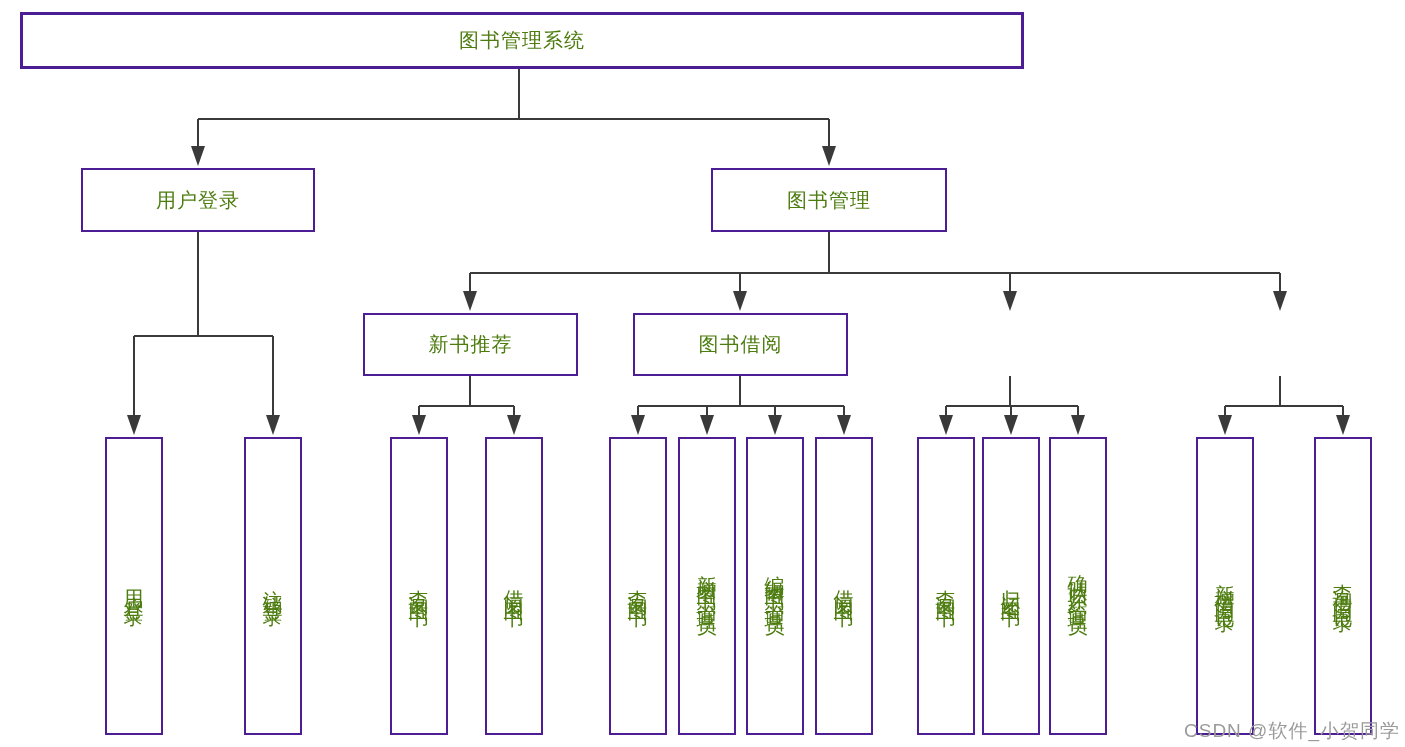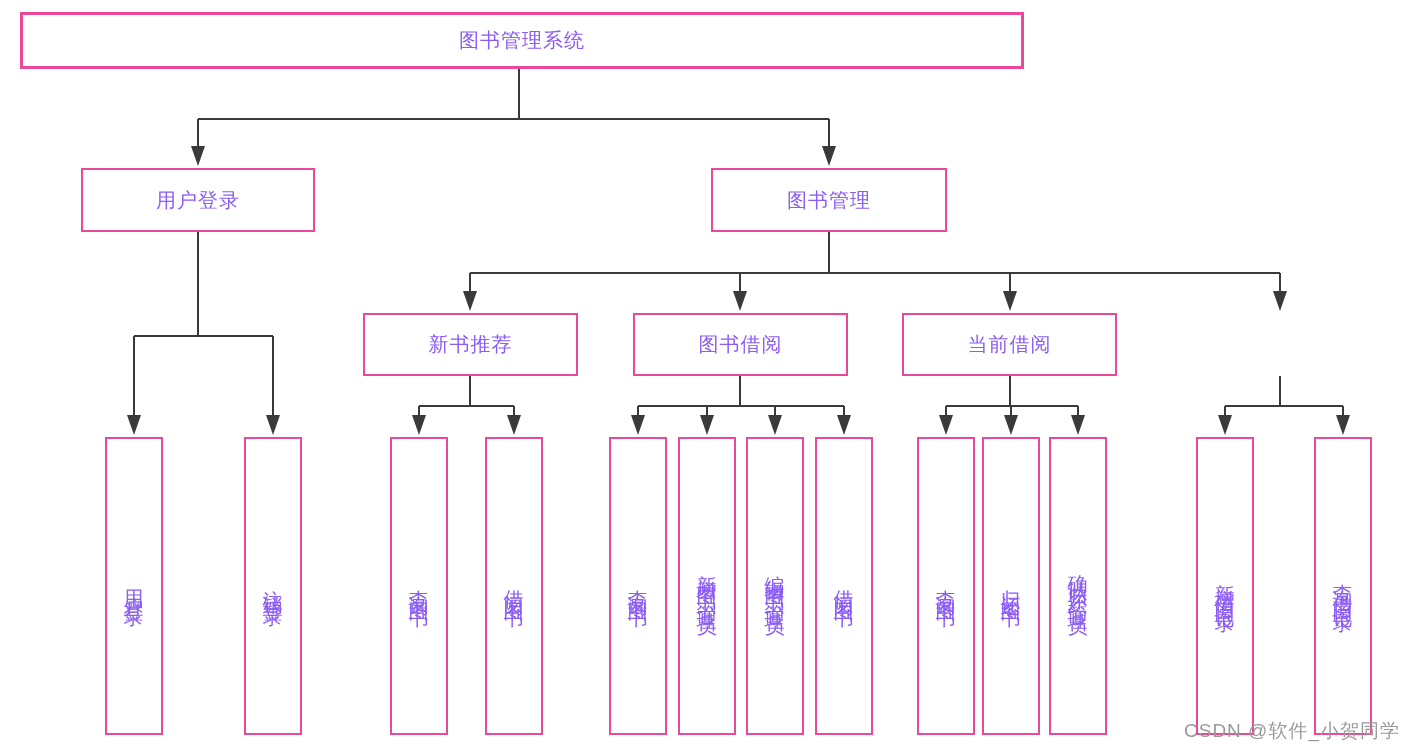--- a/index.html
+++ b/index.html
@@ -13,23 +13,23 @@
   }
   #connectors {
     position: absolute;
     left: 0; top: 0;
     width: 1405px; height: 747px;
     pointer-events: none;
   }
   .box {
     position: absolute;
     box-sizing: border-box;
-    border: 2px solid #ec4899;
+    border: 2px solid #4c1d95;
     background: #ffffff;
-    color: #8b5cf6;
+    color: #4d7c0f;
     display: flex;
     align-items: center;
     justify-content: center;
     font-size: 20px;
     letter-spacing: 1px;
     white-space: nowrap;
   }
   .root-box {
     left: 20px; top: 12px;
     width: 1004px; height: 57px;
@@ -116,21 +116,20 @@
     </g>
   </svg>
 
   <div class="box root-box">图书管理系统</div>
 
   <div class="box l2-box" style="left:81px;">用户登录</div>
   <div class="box l2-box" style="left:711px;width:236px;">图书管理</div>
 
   <div class="box l3-box" style="left:363px;">新书推荐</div>
   <div class="box l3-box" style="left:633px;">图书借阅</div>
-  <div class="box l3-box" style="left:902px;">当前借阅</div>
 
   <div class="box leaf" style="left:105px;">用户登录</div>
   <div class="box leaf" style="left:244px;">注销登录</div>
 
   <div class="box leaf" style="left:390px;">查询图书</div>
   <div class="box leaf" style="left:485px;">借阅图书</div>
 
   <div class="box leaf" style="left:609px;">查询图书</div>
   <div class="box leaf" style="left:678px;">新增图书（管理员）</div>
   <div class="box leaf" style="left:746px;">编辑图书（管理员）</div>

